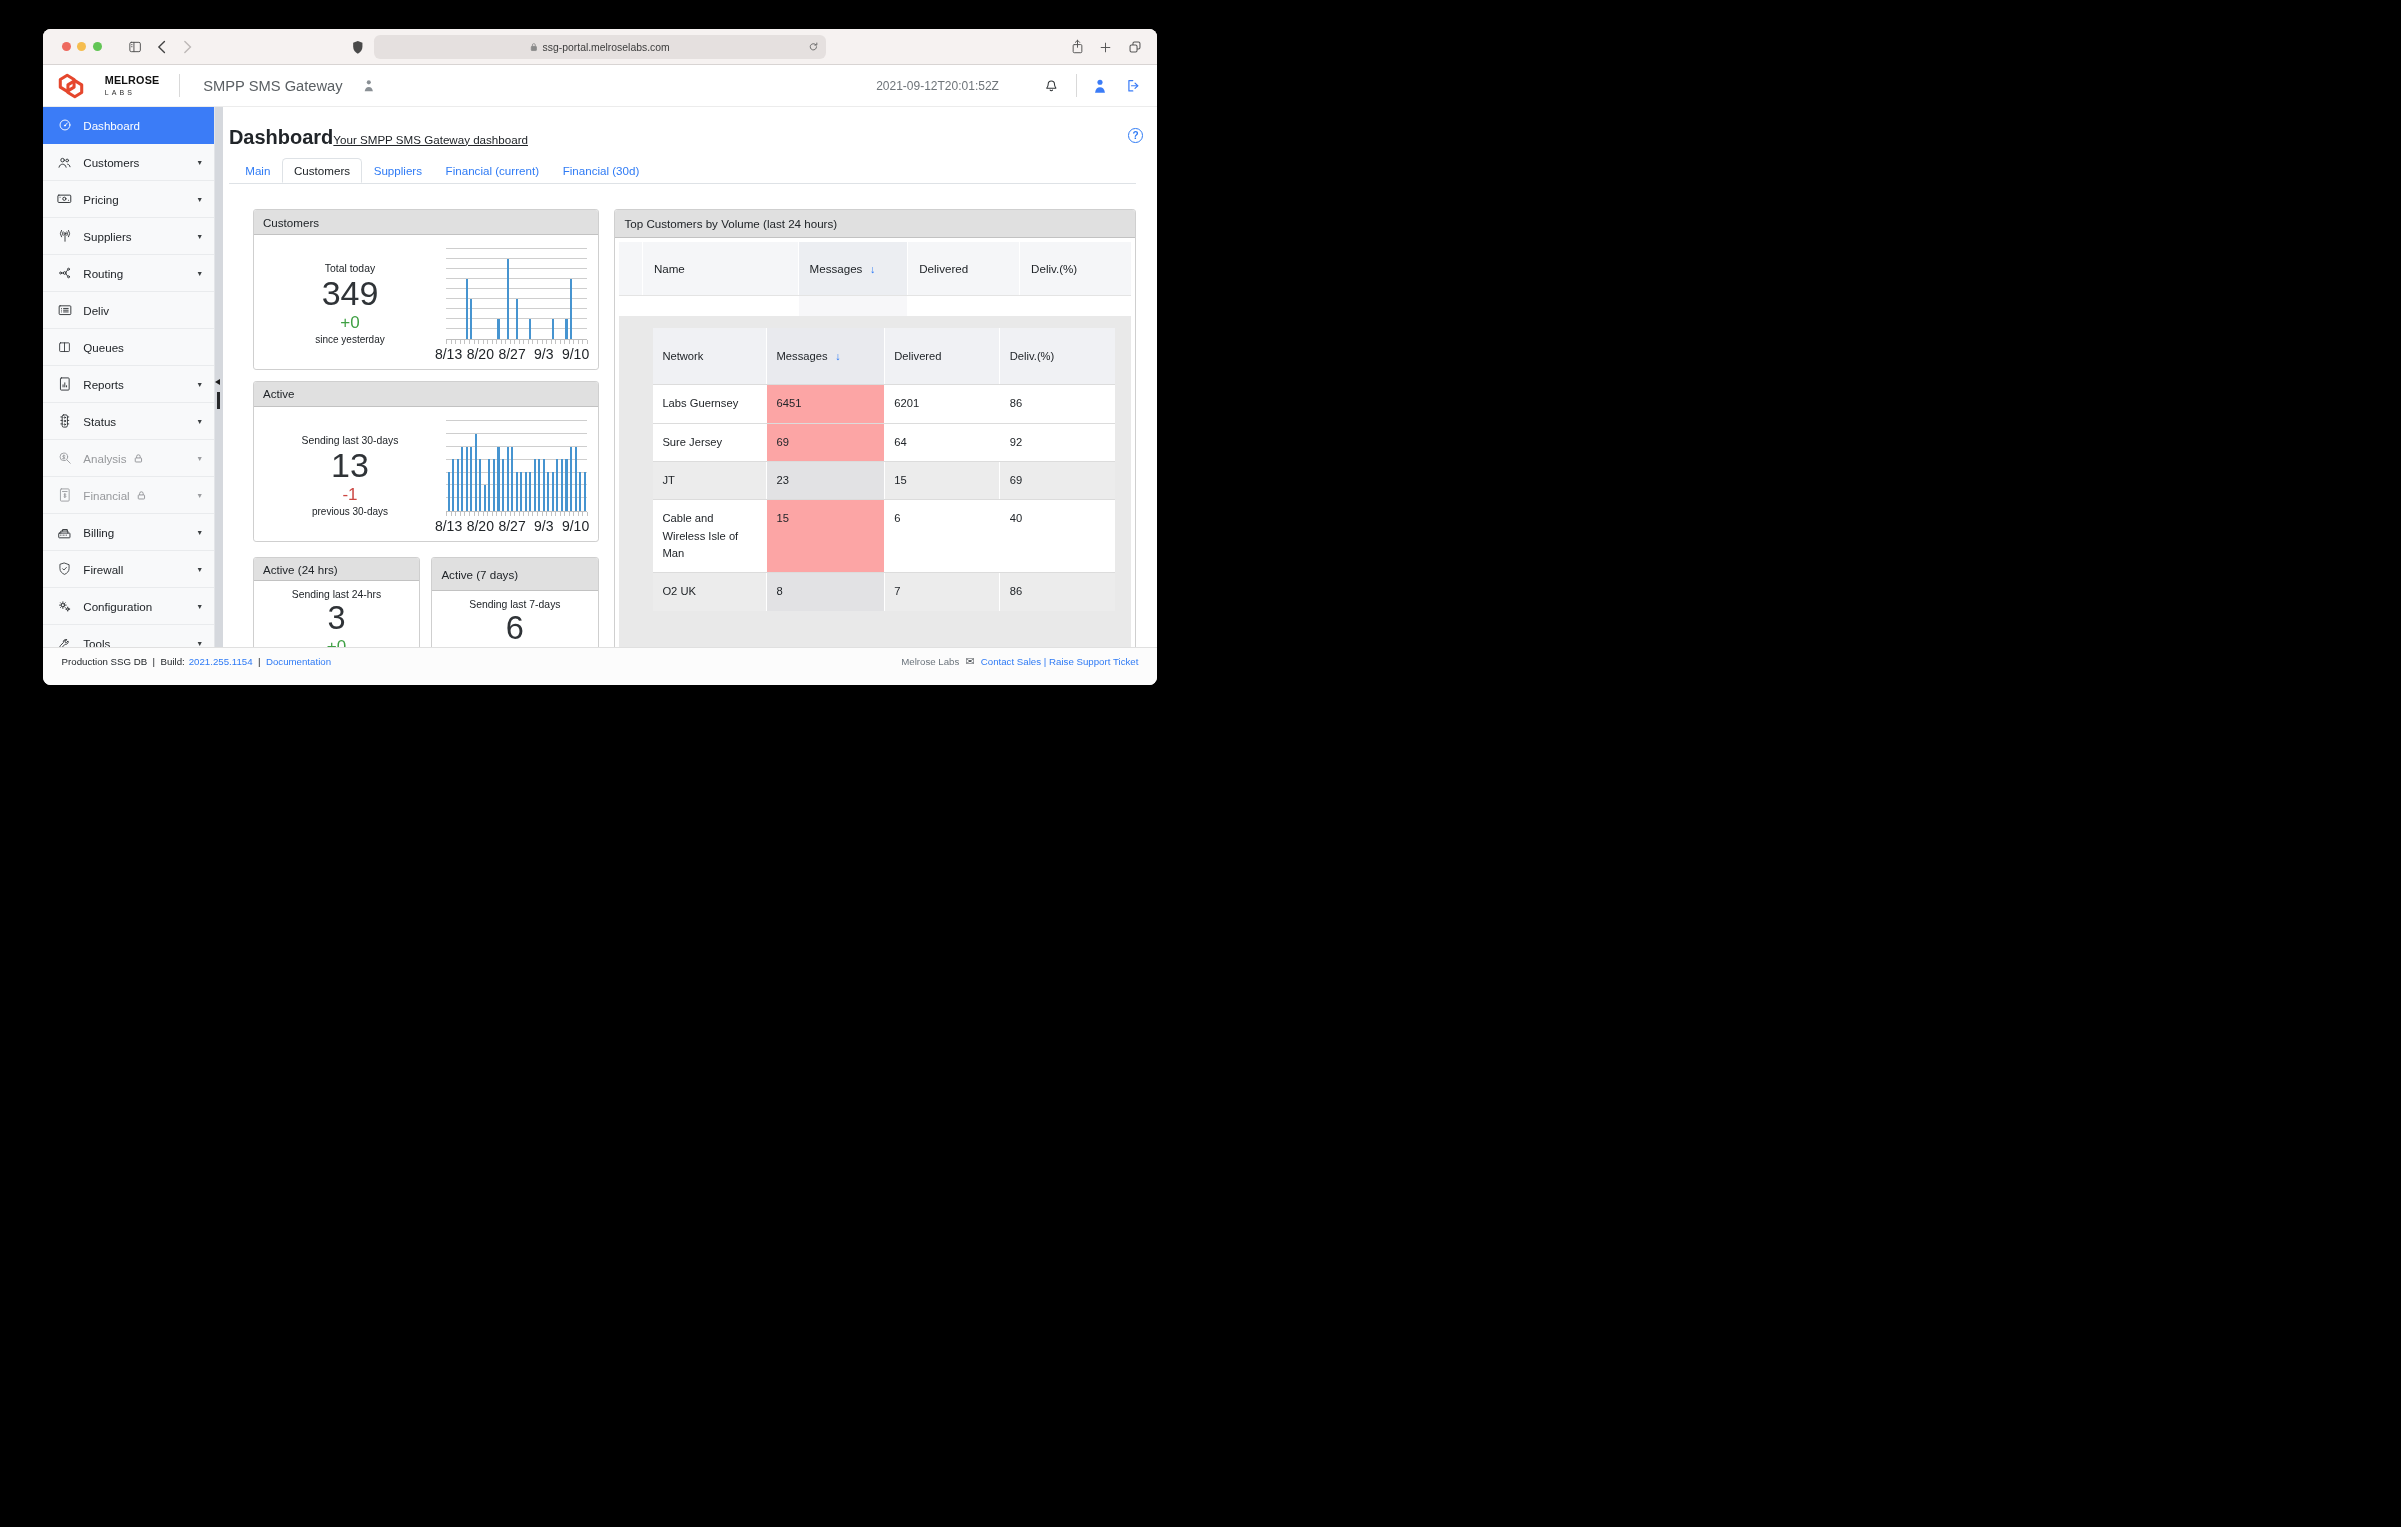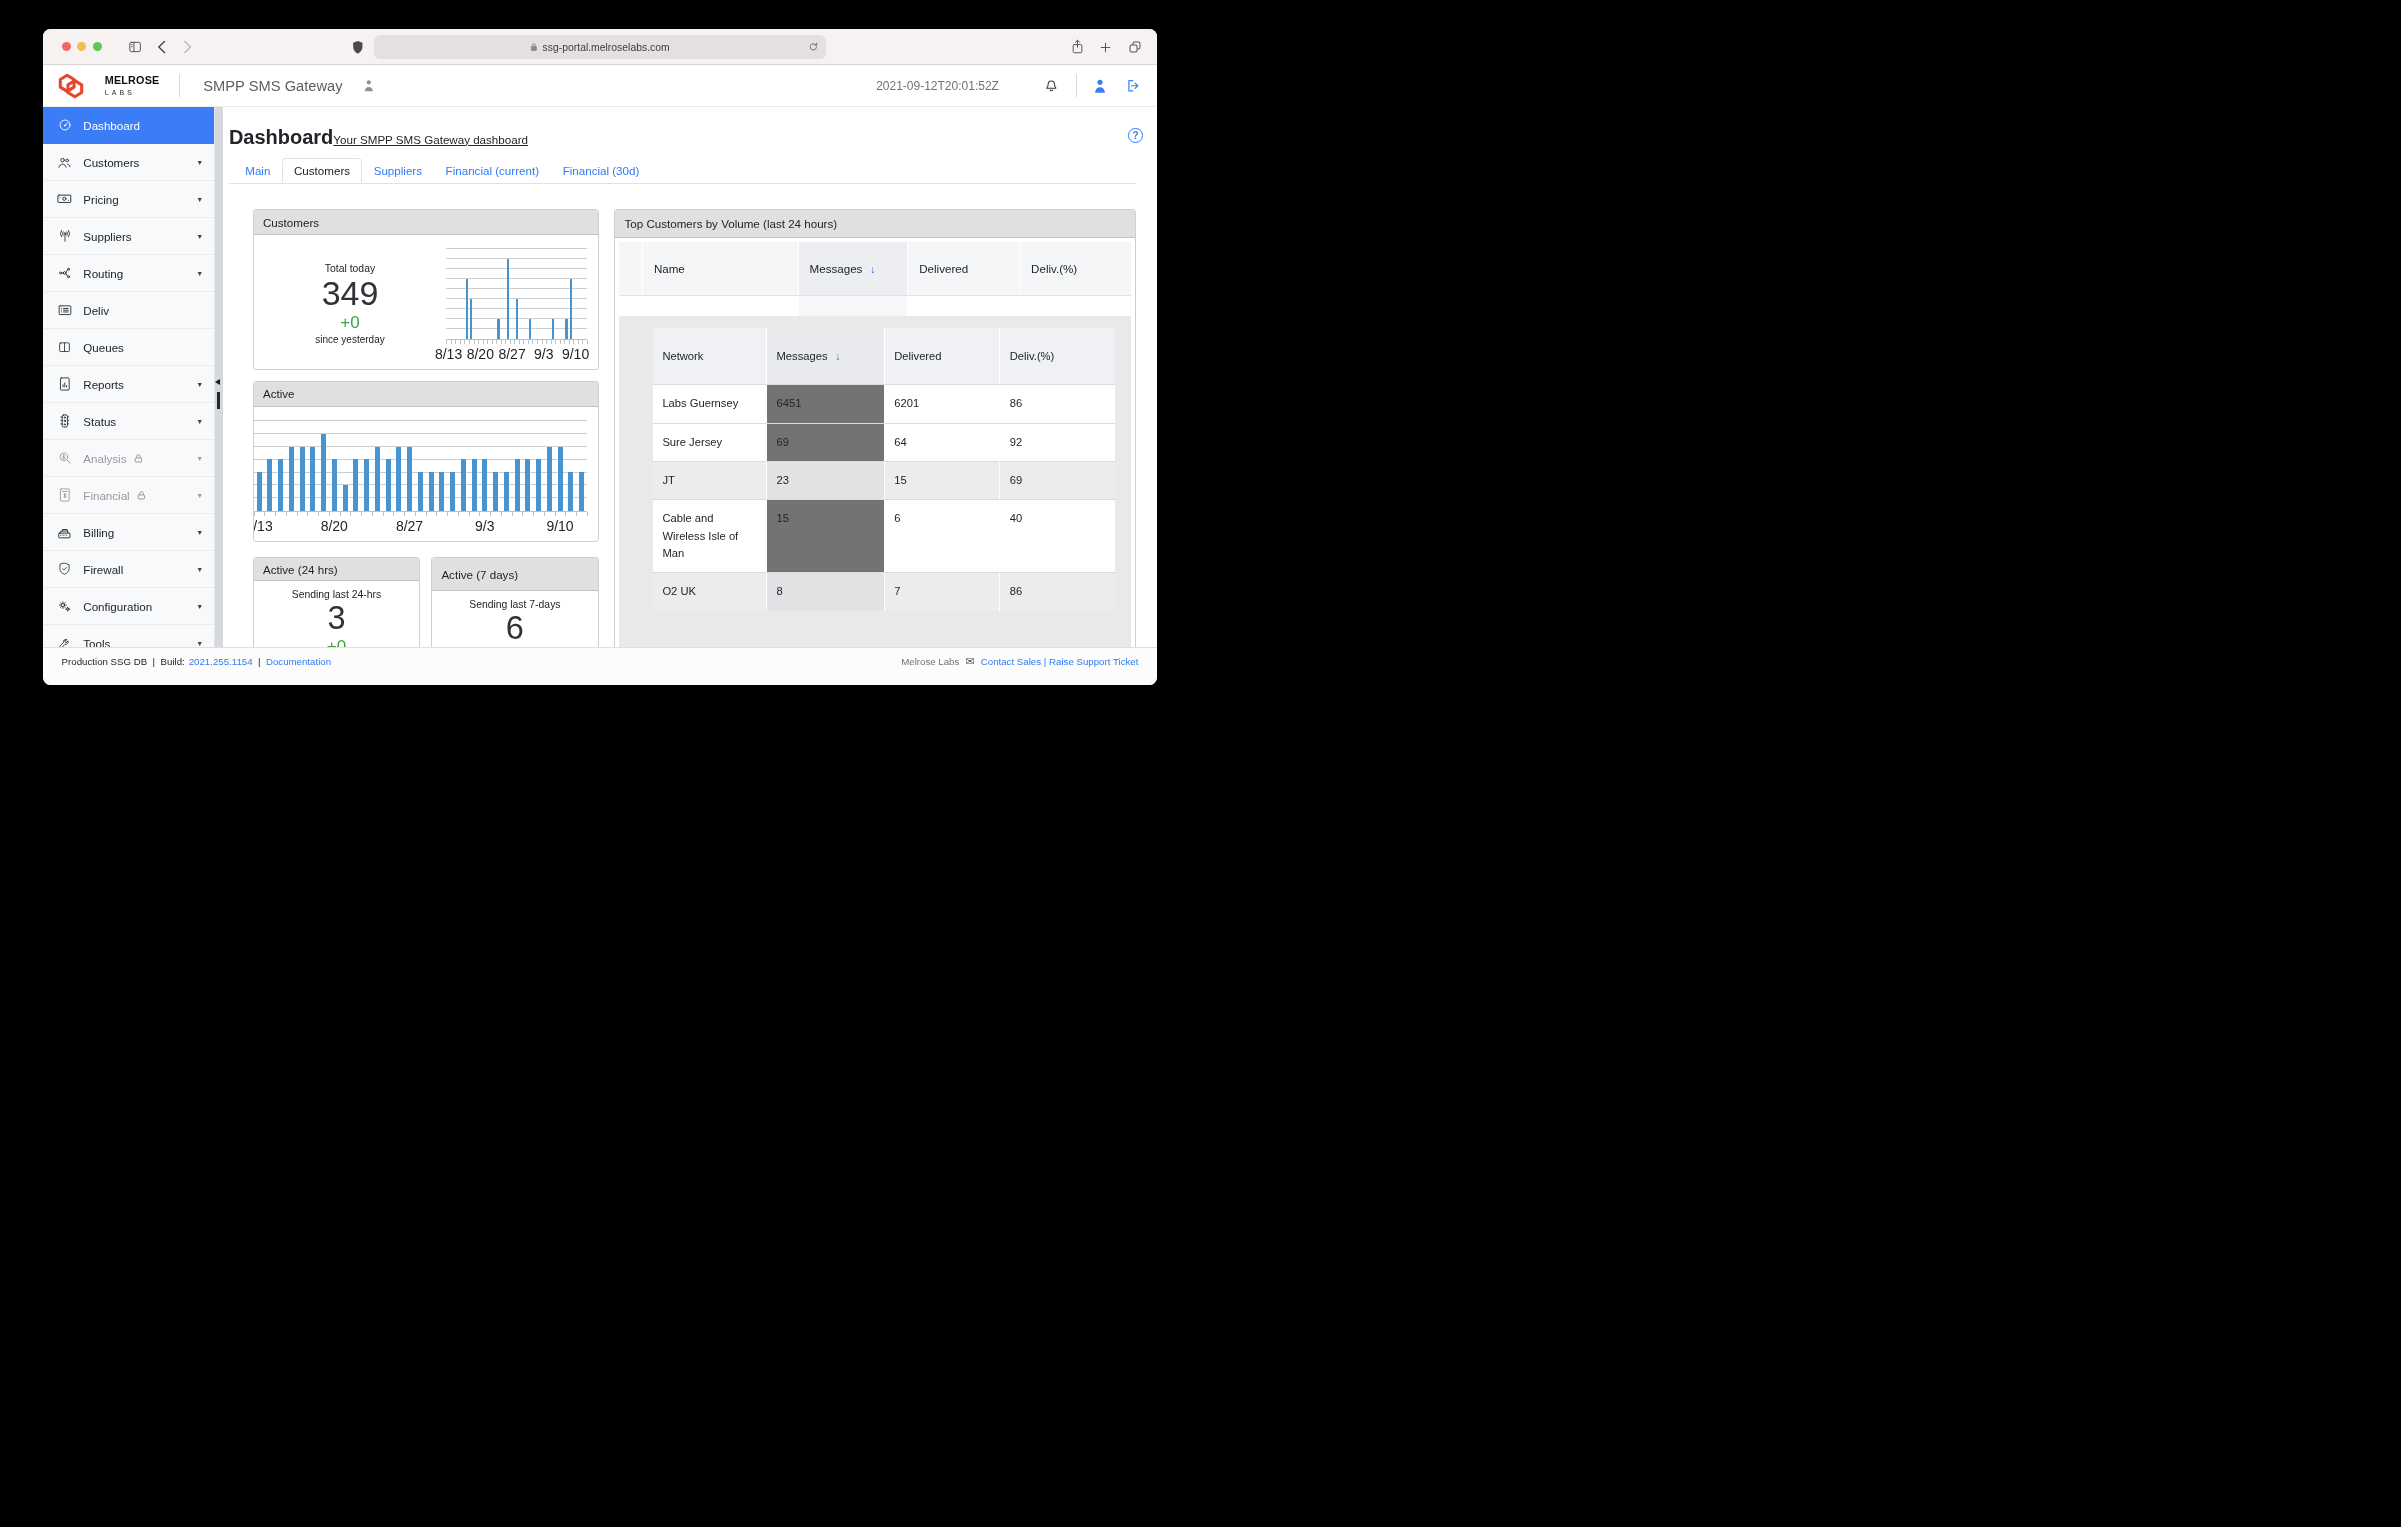--- a/index.html
+++ b/index.html
@@ -91,21 +91,21 @@
   .o-empty .oc.sorted{background:#f7f7f9;}
   .o-empty .oc + .oc{border-left:1.5px solid #fff;}
   .gray-zone{background:#e9e9e9;flex:1;padding:12.4px 16.2px 0 34px;}
   .i-table{width:100%;}
   .i-row{display:grid;grid-template-columns:24.5% 25.5% 25% 25%;}
   .i-row .ic{padding:10px 9.3px;font-size:11.2px;color:#212529;line-height:1.55;}
   .i-row .ic + .ic{border-left:1.5px solid #fff;}
   .i-head .ic{background:#f0f1f4;padding:20px 9.3px 18.6px 9.3px;}
   .i-head .ic.sorted{background:#e9eaee;}
   .i-row.even .ic{background:#fff;}
-  .i-row.even .ic.sorted{background:#737373;}
+  .i-row.even .ic.sorted{background:#fca5a5;}
   .i-row.odd .ic{background:#ececec;}
   .i-row.odd .ic.sorted{background:#e2e2e4;}
   .i-row + .i-row{border-top:0.8px solid #dcdcdc;}
   .sort-arrow{color:#2f7bf5;margin-left:7.7px;font-size:10.8px;}
   
   .footer{height:38px;border-top:0.8px solid #e0e0e0;background:#fcfcfc;display:flex;padding:7.7px 18.6px 0 18.6px;font-size:9.7px;color:#212529;}
   .flink{color:#2f7bf5;cursor:pointer;}
   .fsep{margin:0 5.4px;color:#212529;}
   .f-right{margin-left:auto;display:flex;align-items:flex-start;gap:6.2px;}
   .f-brand{color:#6c757d;}
@@ -508,20 +508,26 @@
                       <span class="xlab" style="left:69.35%">9/3</span>
                       <span class="xlab" style="left:91.94%">9/10</span>
                     </div>
                   </div>
               </div>
             </div>
 
             <div class="card card-active">
               <div class="card-h">Active</div>
               <div class="card-body">
+                <div class="stat">
+                  <div class="stat-label">Sending last 30-days</div>
+                  <div class="stat-value">13</div>
+                  <div class="stat-delta delta-red">-1</div>
+                  <div class="stat-note">previous 30-days</div>
+                </div>
                 <div class="chartbox" id="chart-1">
                     <div class="plot">
                       <div class="gridline" style="bottom:14.29%"></div>
                       <div class="gridline" style="bottom:28.57%"></div>
                       <div class="gridline" style="bottom:42.86%"></div>
                       <div class="gridline" style="bottom:57.14%"></div>
                       <div class="gridline" style="bottom:71.43%"></div>
                       <div class="gridline" style="bottom:85.71%"></div>
                       <div class="gridline" style="bottom:100.00%"></div>
                       <div class="bar" style="left:0.90%;width:1.48%;height:42.86%;background:#4694d0"></div>

